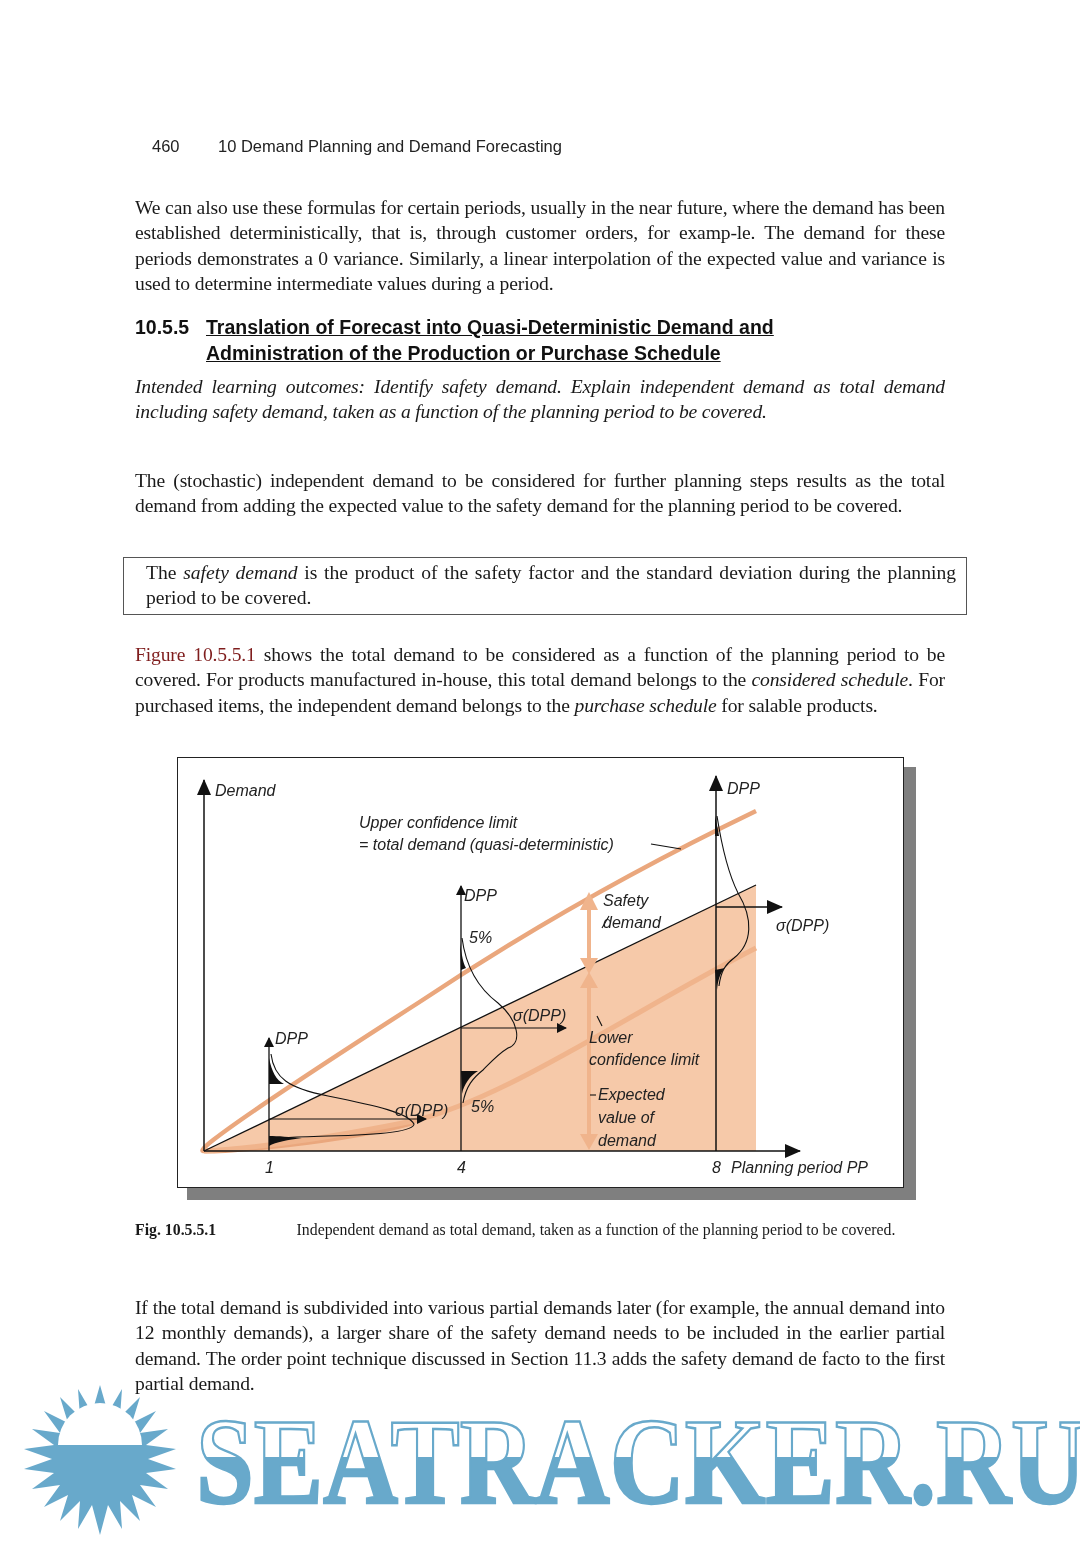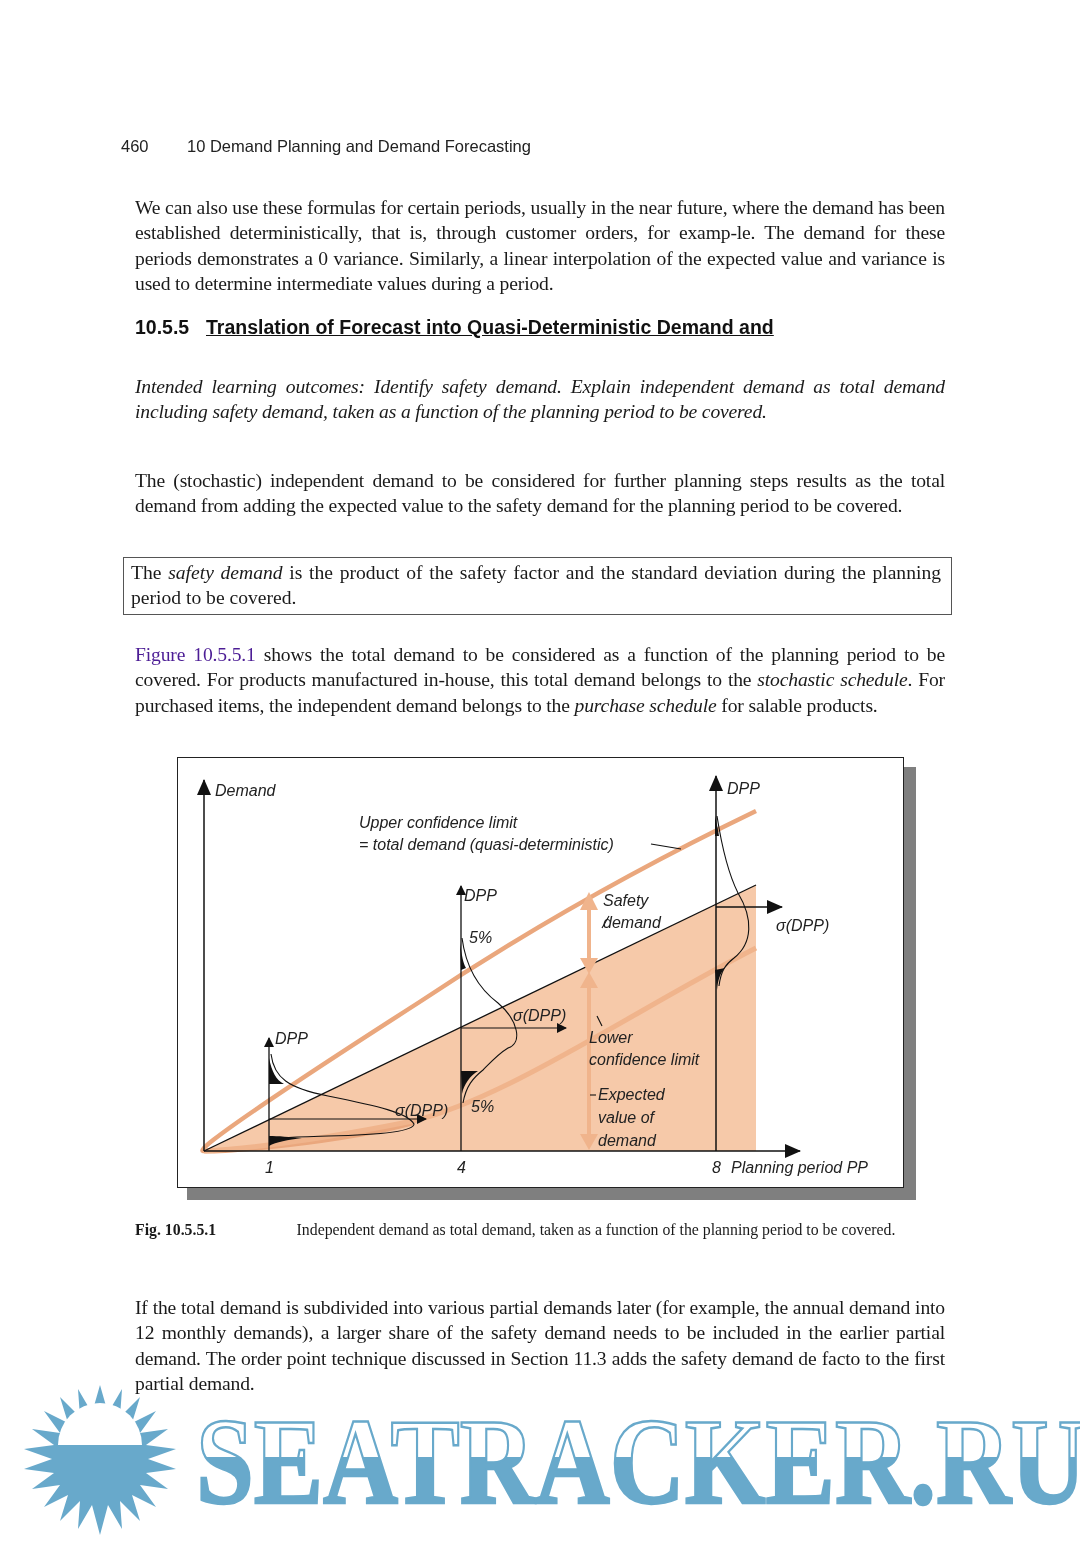--- a/index.html
+++ b/index.html
@@ -2,42 +2,42 @@
 <html><head>
 <meta charset="utf-8">
 <style>
   html, body { margin: 0; padding: 0; }
   body {
     width: 1080px; height: 1541px; position: relative; overflow: hidden;
     background: #ffffff; color: #1a1a1a;
     font-family: "Liberation Serif", "DejaVu Serif", serif;
   }
   .running-head {
-    position: absolute; left: 121px; top: 137px;
+    position: absolute; left: 152px; top: 137px;
     font-family: "Liberation Sans", "DejaVu Sans", sans-serif;
     font-size: 16.5px; color: #222;
   }
   .running-head .pg { display: inline-block; width: 66px; }
   .para {
     position: absolute; left: 135px; width: 810px;
     font-size: 19.6px; line-height: 25.3px; text-align: justify;
     text-align-last: left; letter-spacing: -0.15px; margin-top: 8px;
   }
-  .para .link { color: #4c1d95; }
+  .para .link { color: #7f1d1d; }
   .heading {
     position: absolute; left: 135px; top: 314px; width: 800px;
     font-family: "Liberation Sans", "DejaVu Sans", sans-serif;
     font-weight: bold; font-size: 19.5px; line-height: 26px; color: #111; text-decoration: underline;
   }
   .heading .num { display: inline-block; width: 71px; }
   .heading .l2 { padding-left: 71px; display: block; }
   .objectives { font-style: italic; }
   .def-box {
     position: absolute; left: 123px; top: 557px; width: 810px;
-    border: 1.3px solid #555; padding: 2px 10px 3px 7px;
+    border: 1.3px solid #555; padding: 2px 10px 3px 22px;
     font-size: 19.6px; line-height: 25.3px; text-align: justify; text-align-last: left;
   }
   .figure-shadow {
     position: absolute; left: 187px; top: 767px; width: 729px; height: 433px;
     background: #7f7f7f;
   }
   .figure {
     position: absolute; left: 177px; top: 757px; width: 725px; height: 429px;
     background: #fff; border: 1.5px solid #222; font-style: italic;
   }
@@ -60,32 +60,33 @@
 <body>
 
 <div class="running-head">
   <span class="pg">460</span><span>10  Demand Planning and Demand Forecasting</span>
 </div>
 
 <div class="para" style="top:187px;">We can also use these formulas for certain periods, usually in the near future, where the demand has been established deterministically, that is, through customer orders, for examp-le. The demand for these periods demonstrates a 0 variance. Similarly, a linear interpolation of the expected value and variance is used to determine intermediate values during a period.</div>
 
 <div class="heading">
   <span class="num">10.5.5</span><span>Translation of Forecast into Quasi-Deterministic Demand and</span>
+  <span class="l2">Administration of the Production or Purchase Schedule</span>
 </div>
 
 <div class="para objectives" style="top:366px;">Intended learning outcomes: Identify safety demand. Explain independent demand as total demand including safety demand, taken as a function of the planning period to be covered.</div>
 
 <div class="para" style="top:460px;">The (stochastic) independent demand to be considered for further planning steps results as the total demand from adding the expected value to the safety demand for the planning period to be covered.</div>
 
 <div class="def-box">
   <span>The </span><em>safety demand</em><span> is the product of the safety factor and the standard deviation during the planning period to be covered.</span>
 </div>
 
 <div class="para" style="top:634px;">
-  <span class="link">Figure 10.5.5.1</span><span> shows the total demand to be considered as a function of the planning period to be covered. For products manufactured in-house, this total demand belongs to the </span><em>stochastic schedule</em><span>. For purchased items, the independent demand belongs to the </span><em>purchase schedule</em><span> for salable products.</span>
+  <span class="link">Figure 10.5.5.1</span><span> shows the total demand to be considered as a function of the planning period to be covered. For products manufactured in-house, this total demand belongs to the </span><em>considered schedule</em><span>. For purchased items, the independent demand belongs to the </span><em>purchase schedule</em><span> for salable products.</span>
 </div>
 
 <div class="figure-shadow"></div>
 <div class="figure">
 
   <svg width="725" height="429" viewBox="0 0 725 429">
     <defs>
       <marker id="arr" markerWidth="10" markerHeight="10" refX="9" refY="5" orient="auto" markerUnits="userSpaceOnUse">
         <path d="M0,0 L10,5 L0,10 z" fill="#111"></path>
       </marker>

